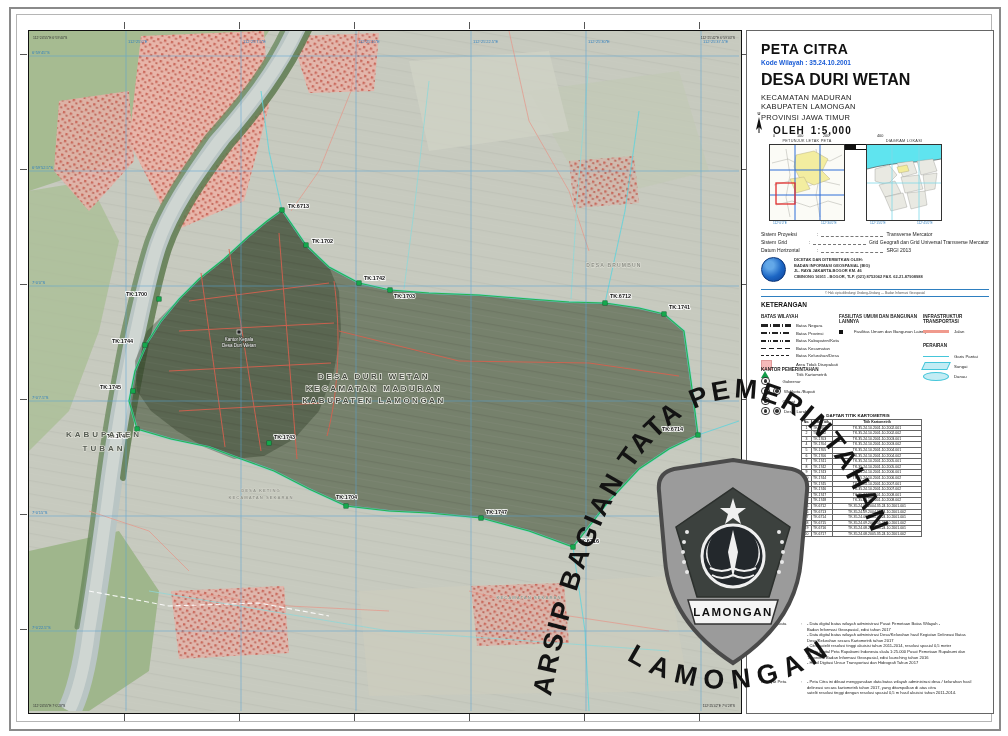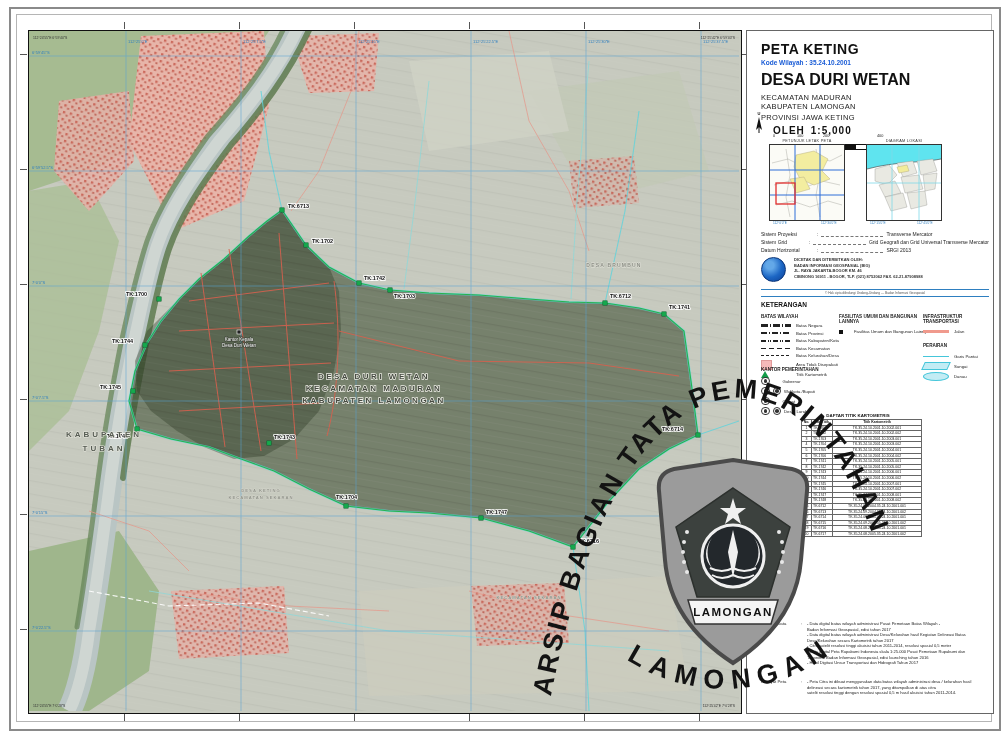--- a/index.html
+++ b/index.html
@@ -262,26 +262,26 @@
       <text class="lbl-office" x="210" y="316">Desa Duri Wetan</text>
       <text class="lbl-nb" x="585" y="236">DESA BRUMBUN</text>
       <text class="lbl-nb2" x="232" y="461">DESA KETING</text>
       <text class="lbl-nb2" x="232" y="468">KECAMATAN SEKARAN</text>
       <text class="lbl-nb2" x="500" y="568">KECAMATAN SEKARAN</text>
     </g>
   </svg>
 </div>
 
 <div id="right-panel" class="abs">
-  <div class="rp h-big" style="top:10px;">PETA KETING</div>
+  <div class="rp h-big" style="top:10px;">PETA CITRA</div>
   <div class="rp h-kode" style="top:28px;">Kode Wilayah : 35.24.10.2001</div>
   <div class="rp h-desa" style="top:40px;">DESA DURI WETAN</div>
   <div class="rp h-adm" style="top:62px;">KECAMATAN MADURAN</div>
   <div class="rp h-adm" style="top:71px;">KABUPATEN LAMONGAN</div>
-  <div class="rp h-adm" style="top:82px;">PROVINSI JAWA KETING</div>
+  <div class="rp h-adm" style="top:82px;">PROVINSI JAWA TIMUR</div>
 
   <div class="rp" style="top:80px;left:6px;width:12px;text-align:center;font-size:4px;font-weight:bold;color:#111;">U</div>
   <svg class="rp" style="top:85px;left:6px;" width="12" height="18">
     <path d="M 6 1 L 9 14 L 6 11 L 3 14 Z" fill="#111"></path>
       <line x1="6" y1="11" x2="6" y2="17" stroke="#111" stroke-width="1"></line>
   </svg>
   <div class="rp" style="top:94px;left:26px;display:flex;gap:6px;align-items:baseline;">
     <span class="h-skala">OLEH</span>
     <span class="h-skala">1:5,000</span>
   </div>

